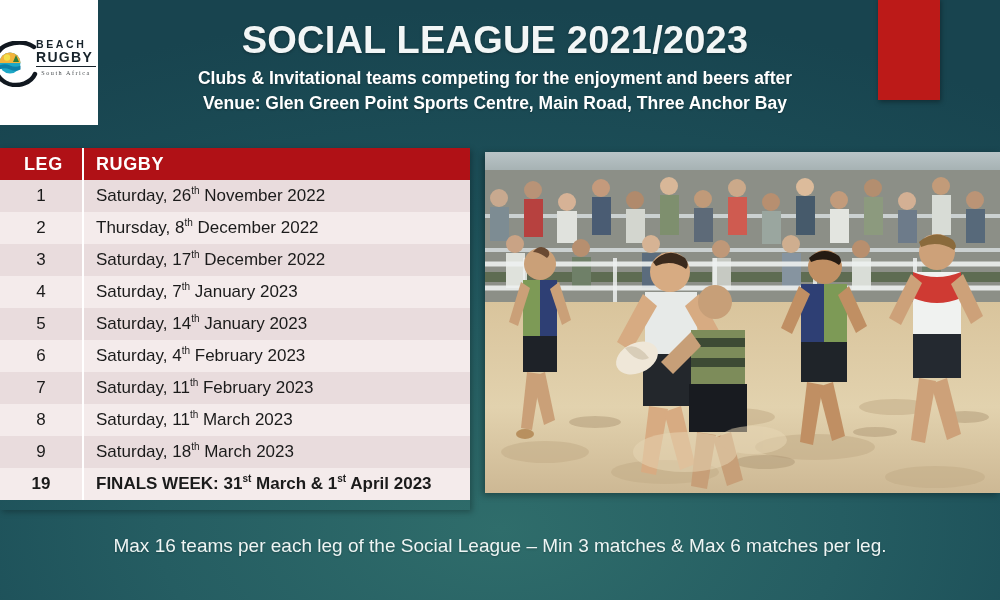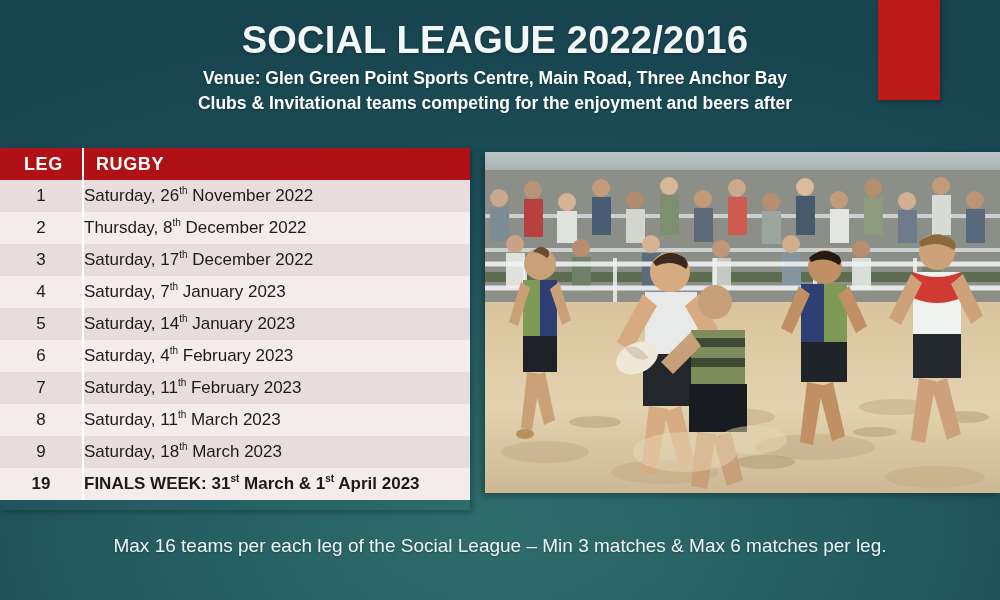--- a/index.html
+++ b/index.html
@@ -61,21 +61,21 @@
     vertical-align:middle;
   }
   .sched th.leg-h{width:58px;padding-left:24px;border-right:2px solid #ffffff;}
   .sched td{
     height:32px;font-size:17px;color:#1b1b1b;vertical-align:middle;
     padding:0;line-height:32px;
   }
   .sched td.leg{
     width:58px;text-align:center;border-right:2px solid #ffffff;
   }
-  .sched td.date{margin-top:40px;}
+  .sched td.date{padding-left:12px;margin-top:40px;}
   .sched tr.odd td{background:#e9dcdd;}
   .sched tr.even td{background:#f4ebeb;}
   .sched tr.last td{font-weight:700;background:#f4ebeb;font-size:17px;}
   .sched tr.last td.leg{font-weight:700;}
   .sched sup{font-size:10px;vertical-align:super;line-height:0;}
   .table-shadow{
     position:absolute;left:0;top:148px;width:470px;height:362px;
     box-shadow:2px 2px 6px rgba(0,0,0,.28);pointer-events:none;
   }
   
@@ -89,27 +89,46 @@
     position:absolute;left:30px;top:534px;width:940px;text-align:center;
     color:#eef5f4;font-size:19px;line-height:24px;font-weight:400;
     text-shadow:0 1px 2px rgba(0,0,0,.25);
   }
 </style>
 </head>
 <body>
 
 <div id="poster">
 
+  <div class="logo-box">
+    <div class="logo-inner">
+      <div class="logo-mark">
+        <svg viewBox="0 0 46 46" width="46" height="46" aria-hidden="true">
+          <path d="M41 6 C30 -2 10 1 4 13 C-2 25 4 39 16 43 C26 46 38 42 42 33" fill="none" stroke="#111820" stroke-width="4.4" stroke-linecap="round"></path>
+          <circle cx="17" cy="22" r="10.5" fill="#1ea7c6"></circle>
+          <path d="M6.5 22 a10.5 10.5 0 0 1 21 0 z" fill="#f2b33c"></path>
+          <circle cx="14" cy="16.5" r="3.2" fill="#f4e04a"></circle>
+          <path d="M20 21 l3 -7 l3 7 z" fill="#2f7d3c"></path>
+          <path d="M6.5 24.5 q5 -2.5 10.5 0 q5.5 2.5 10.5 0 v4 q-5 2.5 -10.5 0 q-5.5 -2.5 -10.5 0 z" fill="#0d7fa8"></path>
+        </svg>
+      </div>
+      <div class="logo-text">
+        <div class="logo-beach">BEACH</div>
+        <div class="logo-rugby">RUGBY</div>
+        <div class="logo-sa">South Africa</div>
+      </div>
+    </div>
+  </div>
 
   <div class="red-tab"></div>
 
-  <div class="title">SOCIAL LEAGUE 2022/2016</div>
+  <div class="title">SOCIAL LEAGUE 2021/2023</div>
   <div class="venue">
+    <div>Clubs &amp; Invitational teams competing for the enjoyment and beers after</div>
     <div>Venue:  Glen Green Point Sports Centre, Main Road, Three Anchor Bay</div>
-    <div>Clubs &amp; Invitational teams competing for the enjoyment and beers after</div>
   </div>
 
   <table class="sched">
     <thead>
       <tr>
         <th class="leg-h">LEG</th>
         <th>RUGBY</th>
       </tr>
     </thead>
     <tbody id="sched-body">

